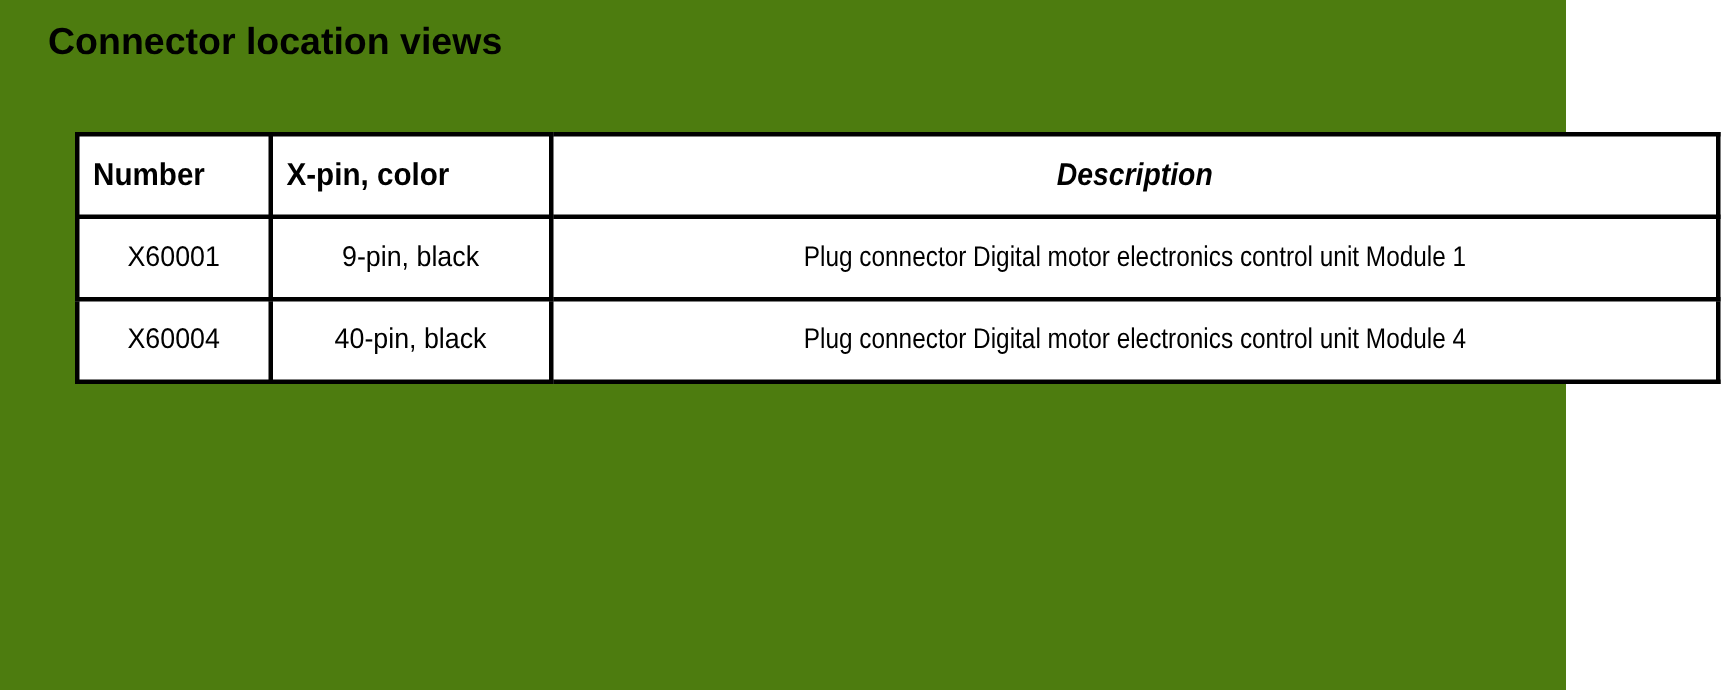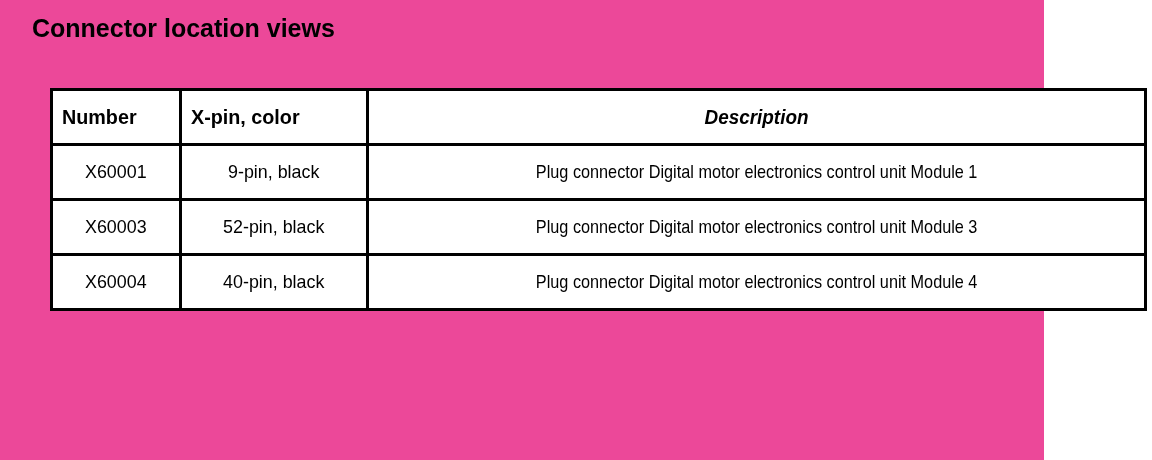--- a/index.html
+++ b/index.html
@@ -13,21 +13,21 @@
     overflow: hidden;
     font-family: "Liberation Sans", "DejaVu Sans", sans-serif;
     color: #000000;
     -webkit-font-smoothing: none;
   }
 
   .page {
     position: relative;
     width: 1044px;
     height: 460px;
-    background: #ec4899;
+    background: #4d7c0f;
   }
 
   
   .page-title {
     position: absolute;
     left: 32px;
     top: 12px;
     font-size: 25px;
     font-weight: bold;
     letter-spacing: 0px;
@@ -152,31 +152,20 @@
           </td>
           <td>
             <span class="cell-text xpin-text">9-pin, black</span>
           </td>
           <td>
             <span class="desc-text">Plug connector Digital motor electronics control unit Module 1</span>
           </td>
         </tr>
 
 
-        <tr>
-          <td>
-            <span class="cell-text num-text">X60003</span>
-          </td>
-          <td>
-            <span class="cell-text xpin-text">52-pin, black</span>
-          </td>
-          <td>
-            <span class="desc-text">Plug connector Digital motor electronics control unit Module 3</span>
-          </td>
-        </tr>
 
         <tr>
           <td>
             <span class="cell-text num-text">X60004</span>
           </td>
           <td>
             <span class="cell-text xpin-text">40-pin, black</span>
           </td>
           <td>
             <span class="desc-text">Plug connector Digital motor electronics control unit Module 4</span>

